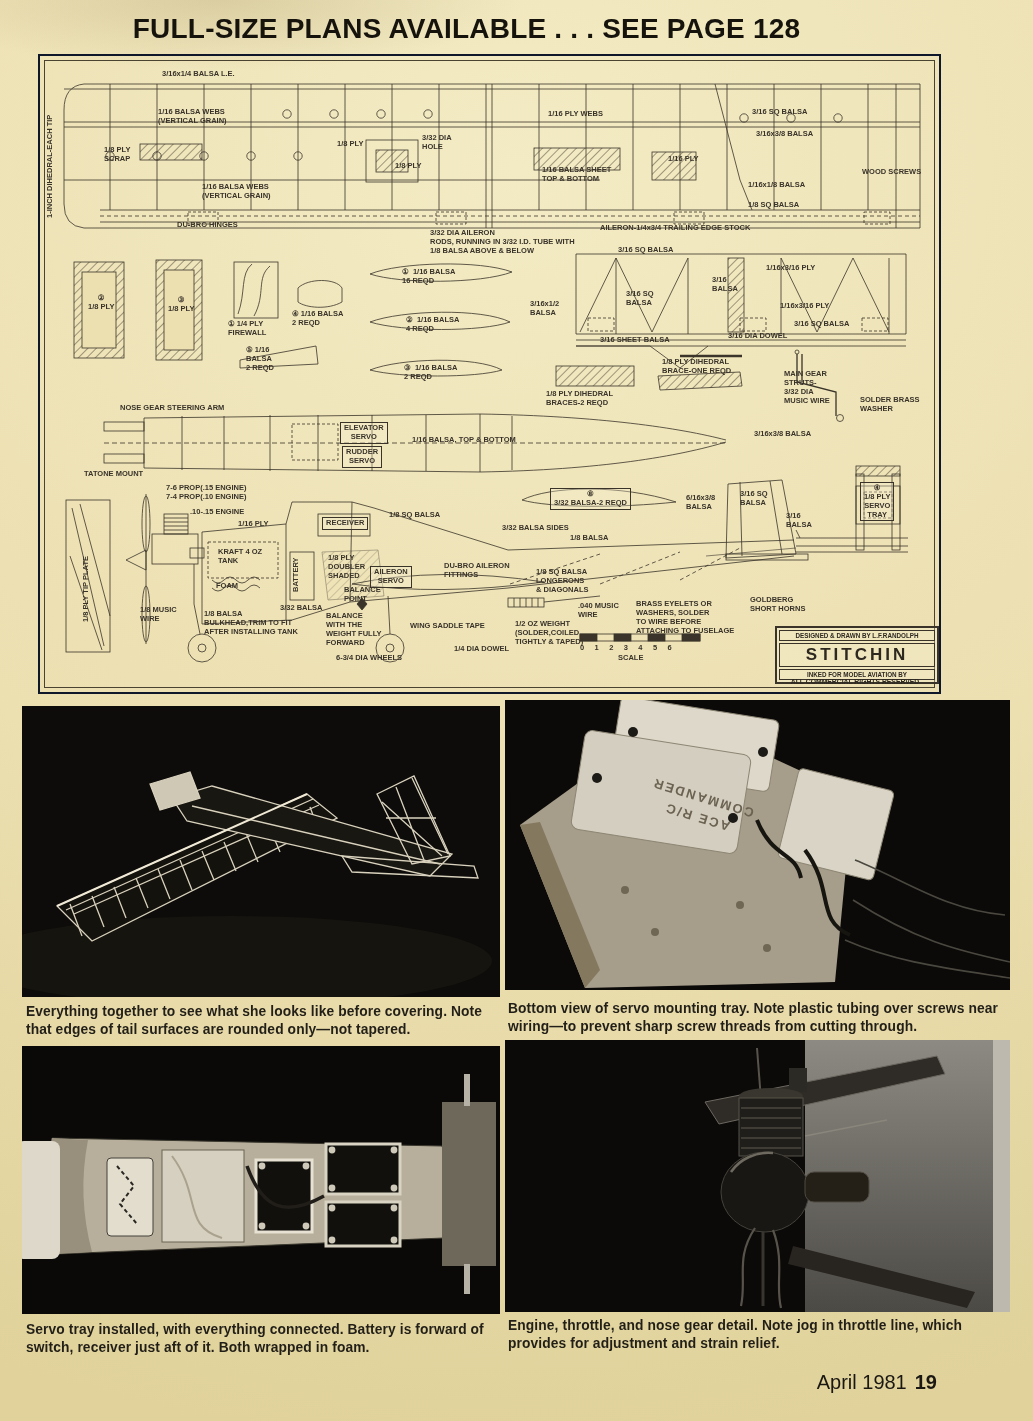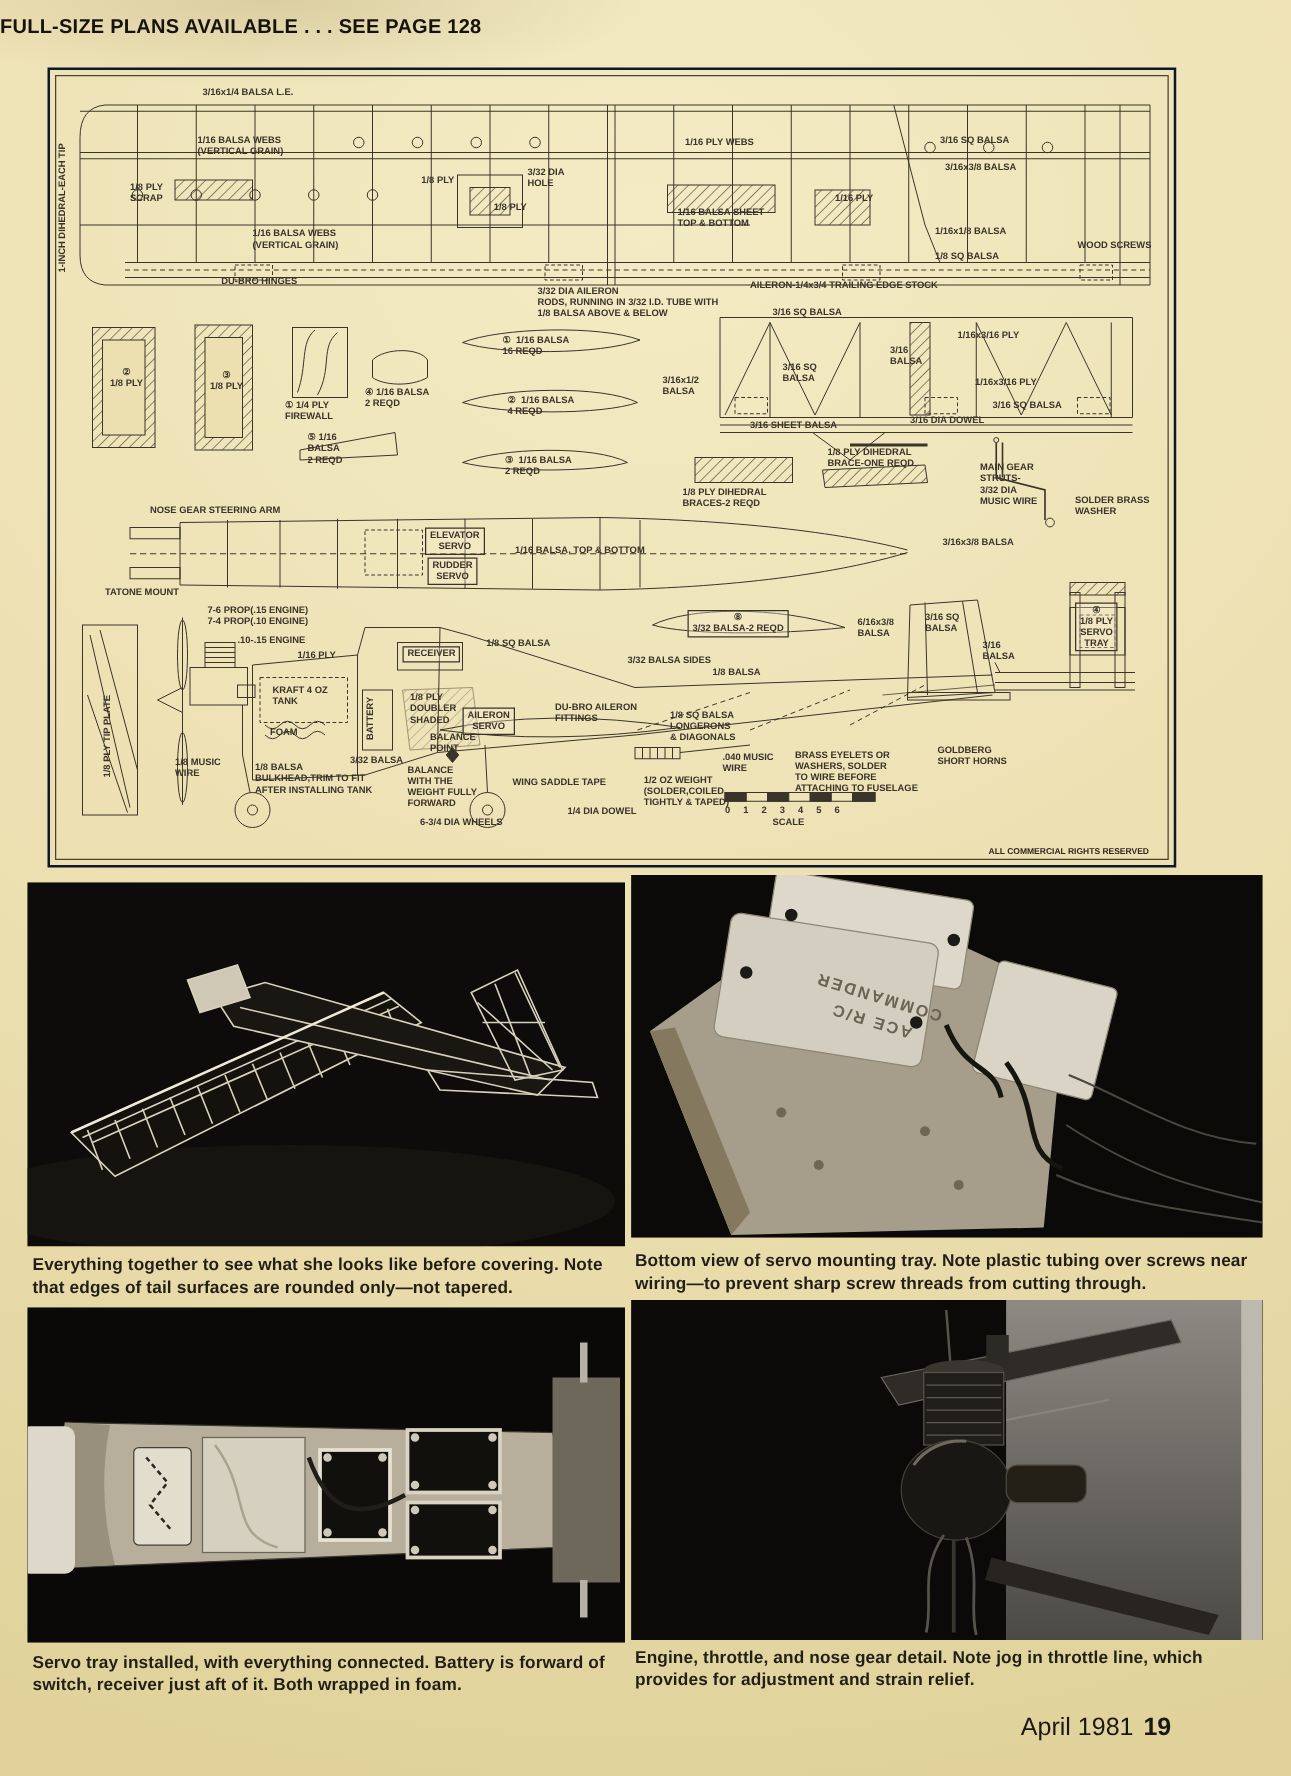--- a/index.html
+++ b/index.html
@@ -3,22 +3,22 @@
 <meta charset="utf-8">
 <style>
   html,body{margin:0;padding:0}
   body{
     width:1033px;height:1421px;position:relative;overflow:hidden;
     font-family:"Liberation Sans",sans-serif;
     background:radial-gradient(140% 90% at 50% 12%, #f3ebc4 0%, #ecdfb0 55%, #e0d29a 100%);
   }
   body::before{content:"";position:absolute;left:0;top:0;width:70%;height:100px;
     background:radial-gradient(60% 100% at 30% 0%, rgba(140,118,70,.22), transparent 70%);pointer-events:none}
-  .hdr{position:absolute;top:13px;left:0;width:933px;text-align:left;
-    font-size:16px;font-weight:bold;color:#16130d;letter-spacing:.2px}
+  .hdr{position:absolute;top:13px;left:0;width:933px;text-align:center;
+    font-size:28px;font-weight:bold;color:#16130d;letter-spacing:.2px}
   
   #plan{position:absolute;left:38px;top:54px;width:899px;height:636px;border:2px solid #0f172a}
   #plan .inner{position:absolute;inset:4px;border:1px solid #4a4332}
   #plan svg{position:absolute;left:0;top:0}
   .lbl{position:absolute;font-size:7.5px;line-height:1.18;font-weight:bold;color:#39332a;
     white-space:pre;letter-spacing:0}
   .lbl.rot{transform:rotate(-90deg);transform-origin:0 0}
   .lbl.box{border:1px solid #39332a;padding:1px 3px;text-align:center;background:rgba(245,238,210,.35)}
   .lbl.ctr{text-align:center}
   .tblock{position:absolute;left:735px;top:570px;width:160px;border:2px solid #39332a;
@@ -227,21 +227,21 @@
 (VERTICAL GRAIN)</span>
       <span class="lbl" style="left: 137px; top: 165px;">DU-BRO HINGES</span>
       <span class="lbl" style="left: 508px; top: 54px;">1/16 PLY WEBS</span>
       <span class="lbl" style="left: 628px; top: 99px;">1/16 PLY</span>
       <span class="lbl" style="left: 712px; top: 52px;">3/16 SQ BALSA</span>
       <span class="lbl" style="left: 716px; top: 74px;">3/16x3/8 BALSA</span>
       <span class="lbl" style="left: 502px; top: 110px;">1/16 BALSA SHEET
 TOP &amp; BOTTOM</span>
       <span class="lbl" style="left: 708px; top: 125px;">1/16x1/8 BALSA</span>
       <span class="lbl" style="left: 708px; top: 145px;">1/8 SQ BALSA</span>
-      <span class="lbl" style="left: 822px; top: 112px; margin-top: 24px;">WOOD SCREWS</span>
+      <span class="lbl" style="left: 822px; top: 112px;">WOOD SCREWS</span>
       <span class="lbl" style="left: 560px; top: 168px;">AILERON-1/4x3/4 TRAILING EDGE STOCK</span>
       <span class="lbl" style="left: 390px; top: 173px;">3/32 DIA AILERON
 RODS, RUNNING IN 3/32 I.D. TUBE WITH
 1/8 BALSA ABOVE &amp; BELOW</span>
       <span class="lbl rot" style="left: 6px; top: 162px;">1-INCH DIHEDRAL-EACH TIP</span>
       <span class="lbl ctr" style="left: 48px; top: 238px;">②
 1/8 PLY</span>
       <span class="lbl ctr" style="left: 128px; top: 240px;">③
 1/8 PLY</span>
       <span class="lbl" style="left: 188px; top: 264px;">① 1/4 PLY
@@ -345,20 +345,25 @@
 SERVO
 TRAY</span>
       <span class="lbl box ctr" style="left: 510px; top: 432px;">⑧
 3/32 BALSA-2 REQD</span>
       <span class="lbl rot" style="left: 42px; top: 566px;">1/8 PLY TIP PLATE</span>
       <span class="lbl" style="left: 296px; top: 598px;">6-3/4 DIA WHEELS</span>
       <span class="lbl" style="left: 540px; top: 588px;">0     1     2     3     4     5     6</span>
       <span class="lbl" style="left: 578px; top: 598px;">SCALE</span>
     </div>
 
+  <div class="tblock">
+    <div class="r1">DESIGNED &amp; DRAWN BY L.F.RANDOLPH</div>
+    <div class="r2">STITCHIN</div>
+    <div class="r3">INKED FOR MODEL AVIATION BY</div>
+  </div>
   <div class="rights">ALL COMMERCIAL RIGHTS RESERVED</div>
 </div>
 
 <div class="photo" style="left:22px;top:706px;width:478px;height:291px">
   <svg width="478" height="291" viewBox="0 0 478 291">
     <rect width="478" height="291" fill="#0d0c0a"></rect>
     <ellipse cx="210" cy="255" rx="260" ry="45" fill="#16140f"></ellipse>
     <g stroke="#d8d1bd" stroke-width="1.3" fill="none">
       <path d="M35,200 L285,88 L315,112 L70,235 Z" fill="#14120c"></path>
       <path d="M52,208 L297,99 M44,204 L291,93"></path>

